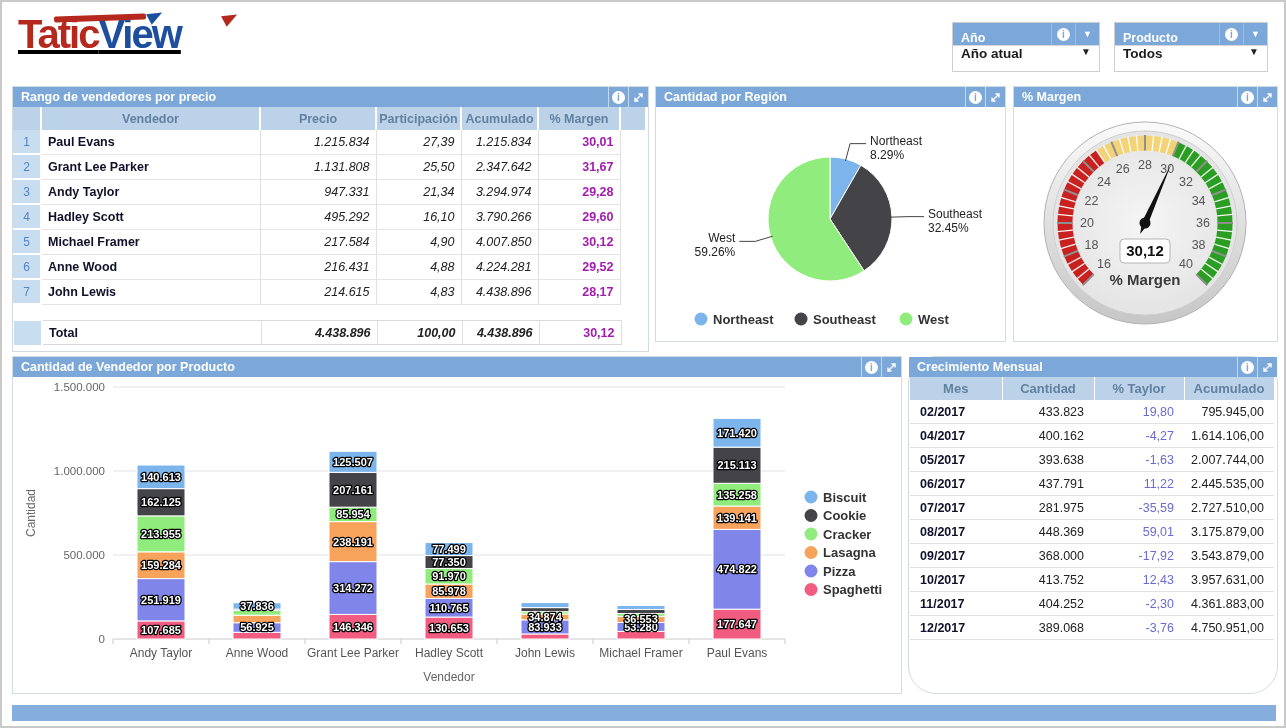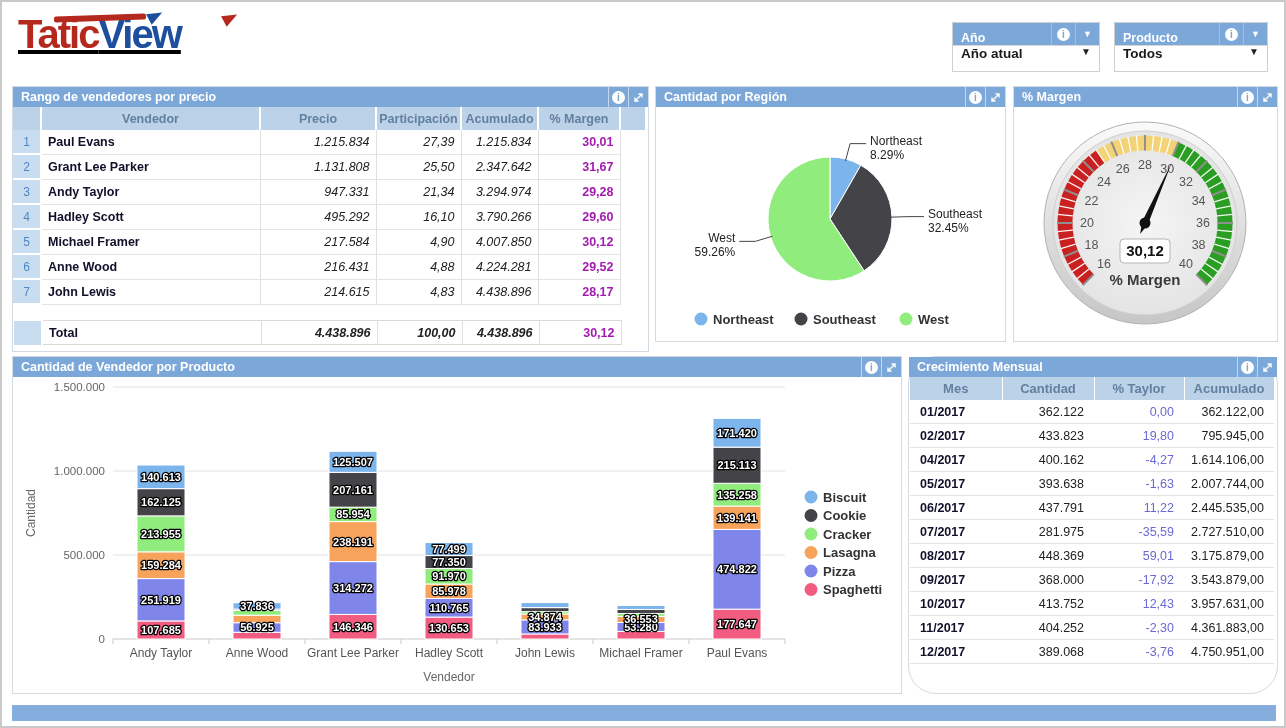--- a/index.html
+++ b/index.html
@@ -572,26 +572,20 @@
         <thead>
           <tr>
             <th>Mes</th>
             <th>Cantidad</th>
             <th>% Taylor</th>
             <th>Acumulado</th>
           </tr>
         </thead>
         <tbody id="growth-rows">
             <tr>
-              <td class="mes">01/2017</td>
-              <td class="qty">362.122</td>
-              <td class="pct">0,00</td>
-              <td class="acc">362.122,00</td>
-            </tr>
-            <tr>
               <td class="mes">02/2017</td>
               <td class="qty">433.823</td>
               <td class="pct">19,80</td>
               <td class="acc">795.945,00</td>
             </tr>
             <tr>
               <td class="mes">04/2017</td>
               <td class="qty">400.162</td>
               <td class="pct">-4,27</td>
               <td class="acc">1.614.106,00</td>

